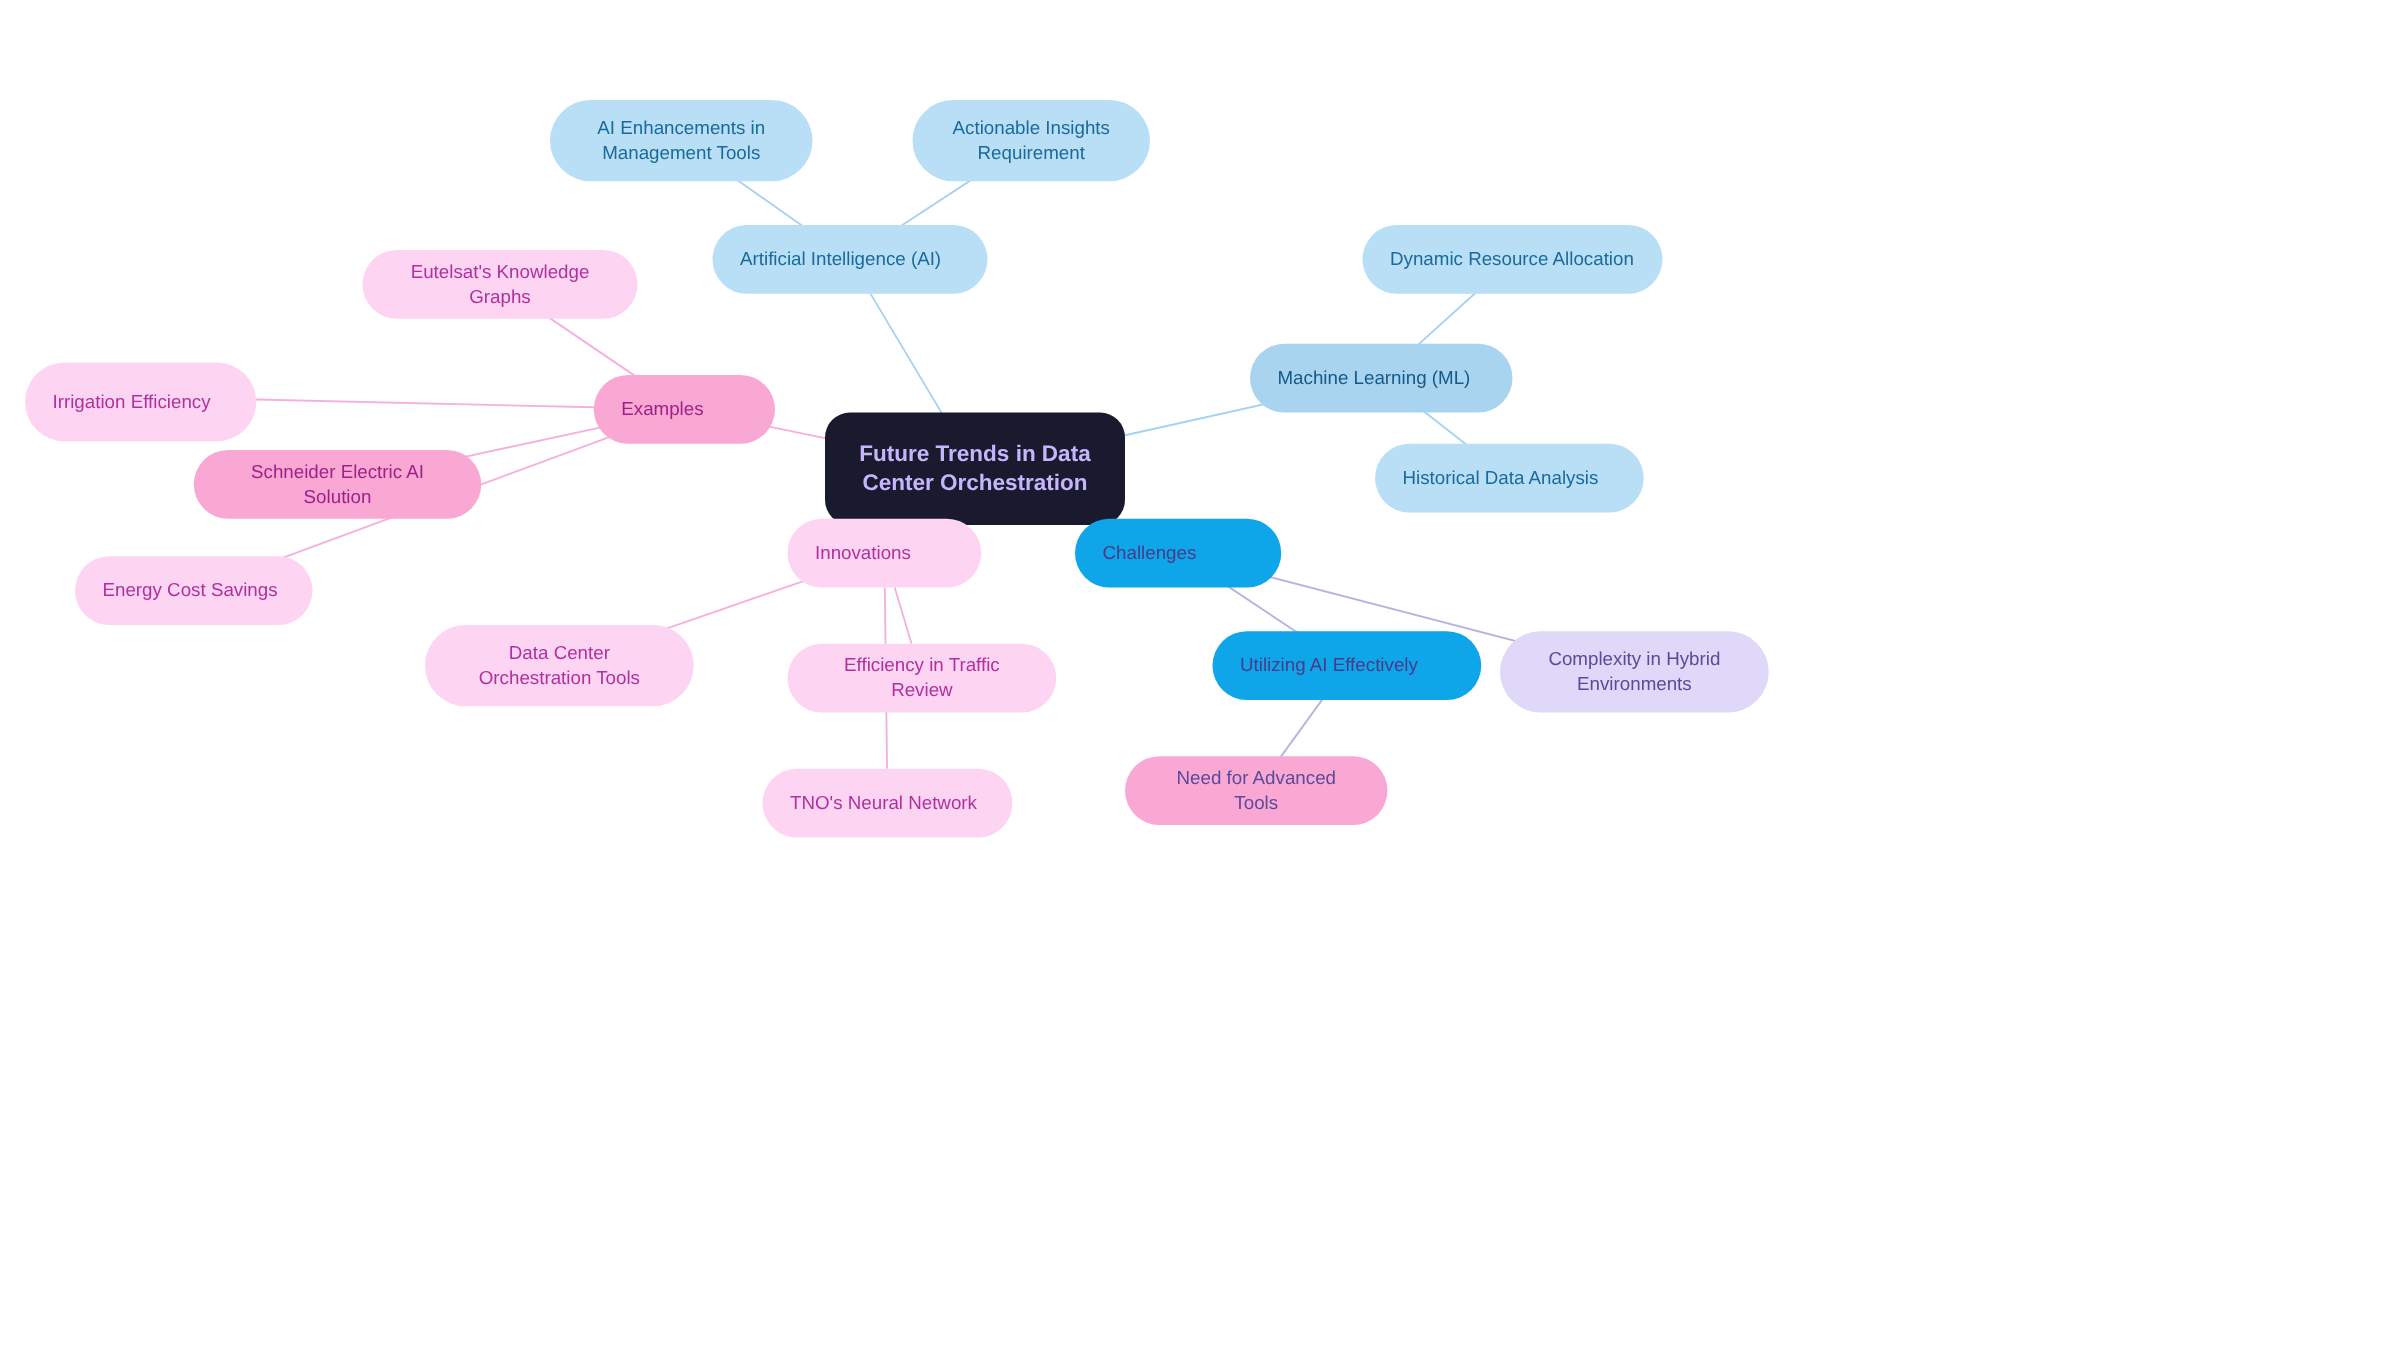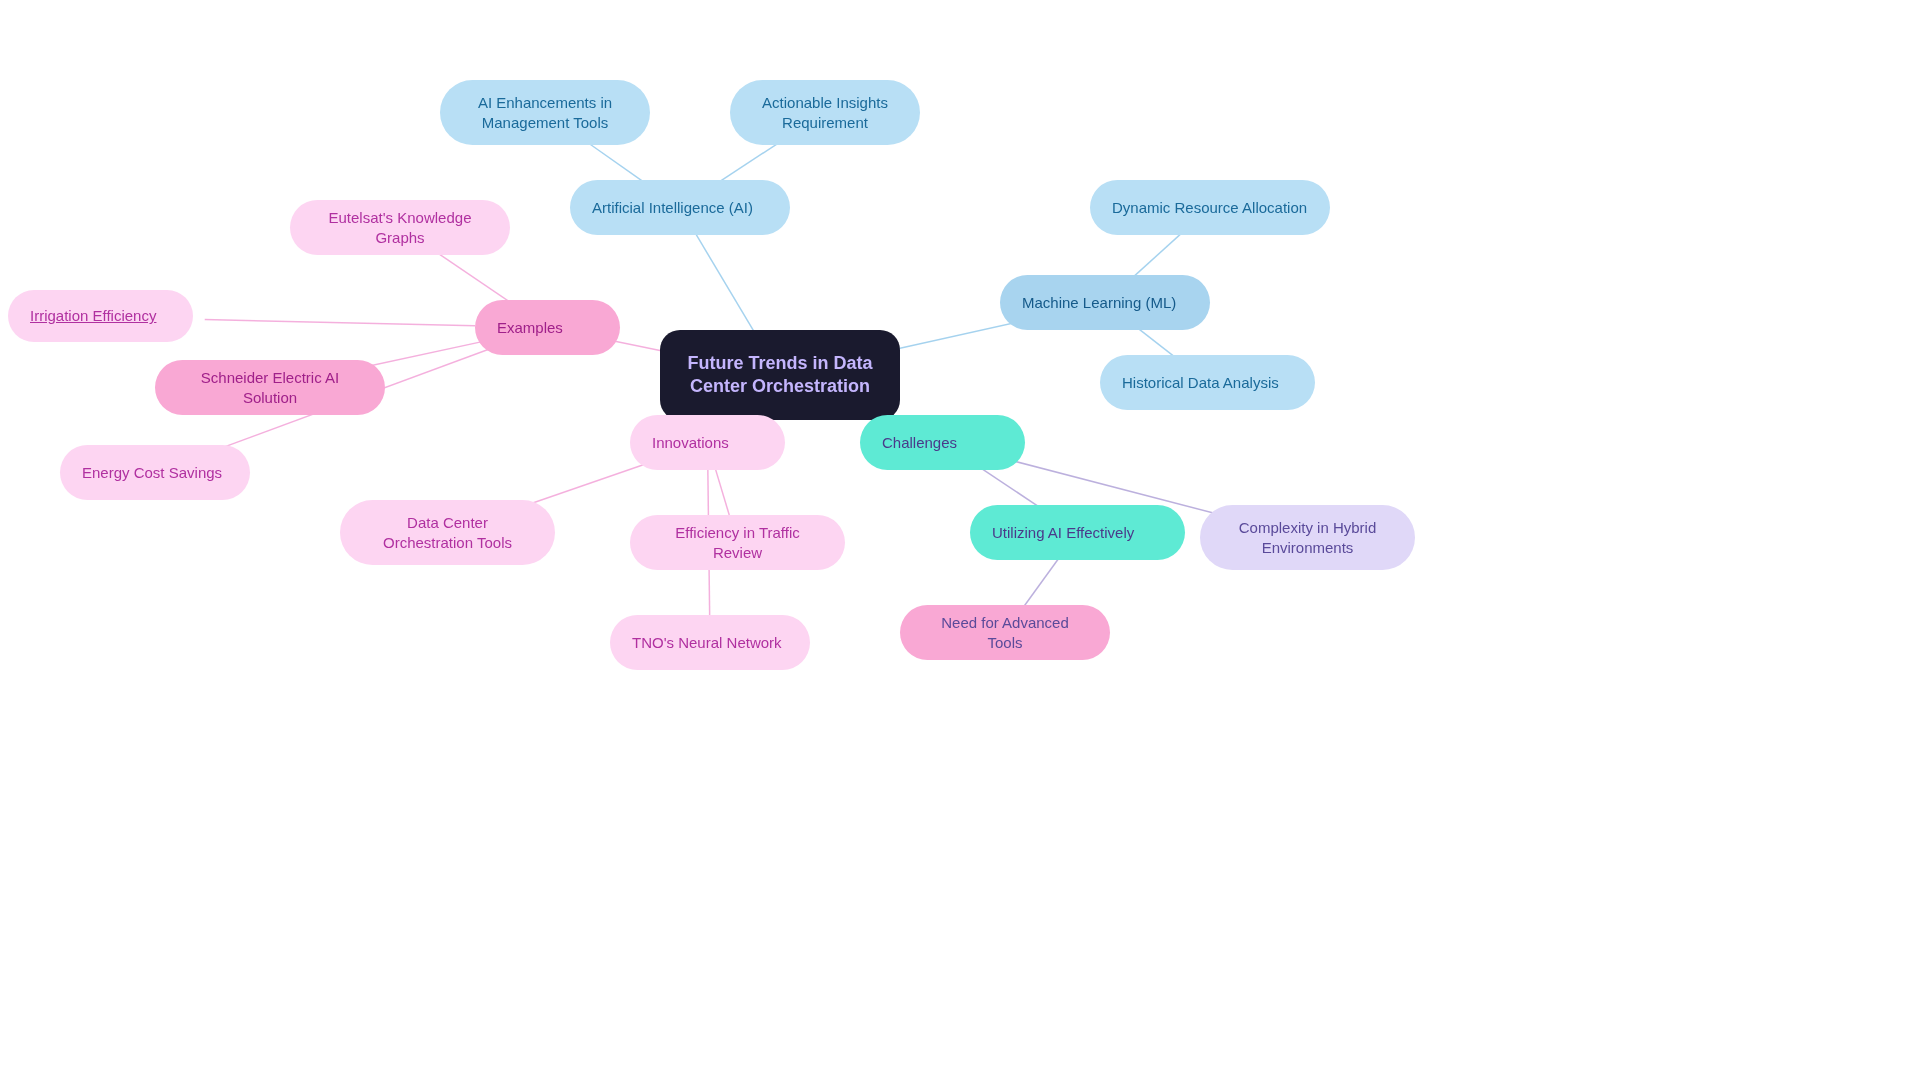--- a/index.html
+++ b/index.html
@@ -53,21 +53,21 @@
       background: #f9a8d4;
       color: #a0208a;
       border: none;
     }
     .node-pink-light {
       background: #fdd5f2;
       color: #b030a0;
       border: none;
     }
     .node-purple {
-      background: #5eead4;
+      background: #0ea5e9;
       color: #4a3a8a;
       border: none;
     }
     .node-purple-light {
       background: #f9a8d4;
       color: #5a4a9a;
       border: none;
     }
     .node-lavender {
       background: #e0d8f8;
@@ -149,19 +149,19 @@
     </div>
     <div class="node node-pink" id="node-examples" style="left: 475px; top: 300px; width: 145px; height: 55px;">
       <span>Examples</span>
     </div>
     <div class="node node-pink-light" id="node-eutelsat" style="left: 290px; top: 200px; width: 220px; height: 55px;">
       <span>Eutelsat's Knowledge Graphs</span>
     </div>
     <div class="node node-pink" id="node-schneider" style="left: 155px; top: 360px; width: 230px; height: 55px;">
       <span>Schneider Electric AI Solution</span>
     </div>
-    <div class="node node-pink-light" id="node-irrigation" style="left: 8px; top: 290px; width: 185px; height: 52px; text-decoration: underline;">
+    <div class="node node-pink-light" id="node-irrigation" style="left: 20px; top: 290px; width: 185px; height: 63px;">
       <span>Irrigation Efficiency</span>
     </div>
     <div class="node node-pink-light" id="node-energy" style="left: 60px; top: 445px; width: 190px; height: 55px;">
       <span>Energy Cost Savings</span>
     </div>
   </div>
 
 </body></html>

